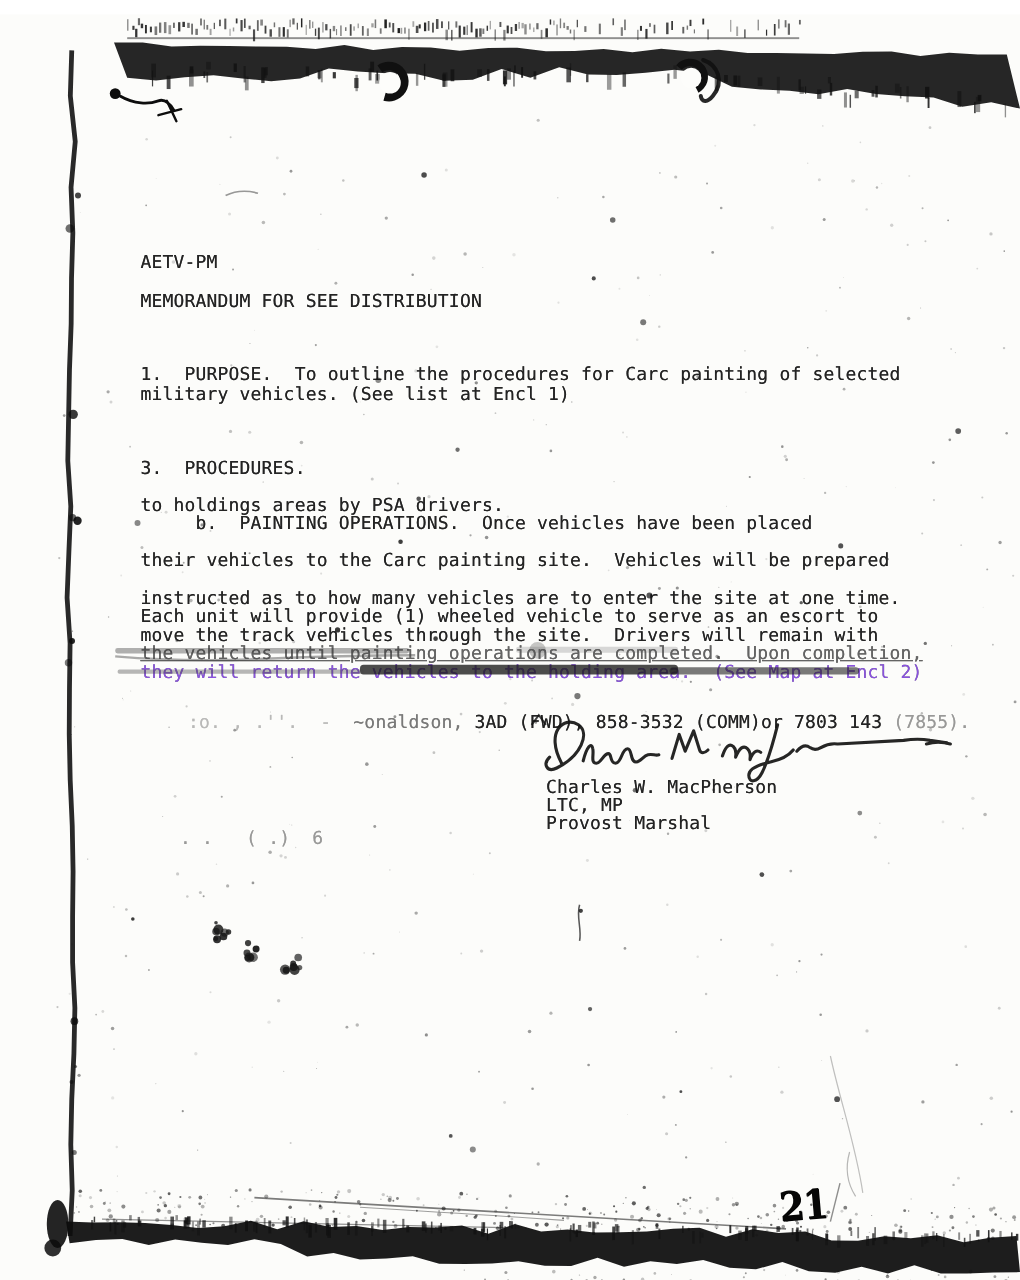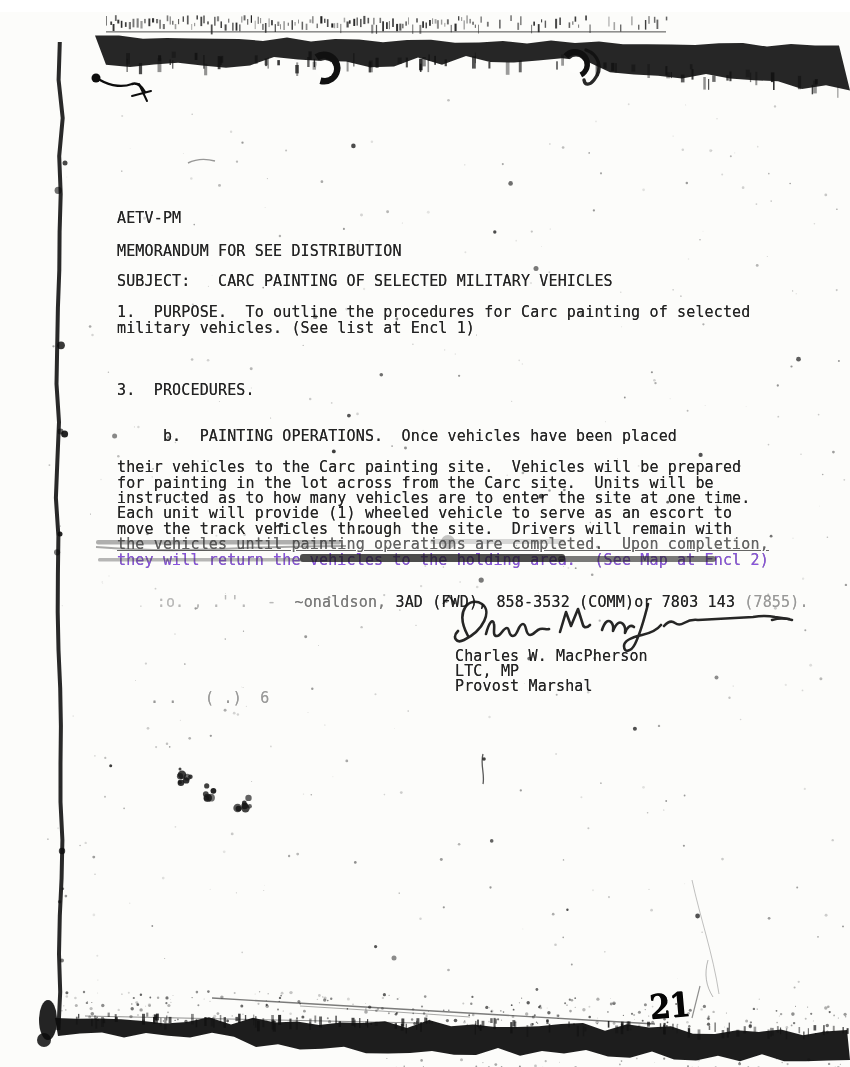--- a/index.html
+++ b/index.html
@@ -31,28 +31,27 @@
   #noise{position:absolute;left:0;top:0;width:850px;height:1067px;z-index:3;pointer-events:none;}
   .txt{z-index:1;}
 </style>
 </head>
 <body>
 
 <div class="page">
 
   <div class="ln txt" style="top:199px">AETV-PM</div>
   <div class="ln txt" style="top:232px">MEMORANDUM FOR SEE DISTRIBUTION</div>
-  <div class="ln txt" style="top:262px">SUBJECT:   CARC PAINTING OF SELECTED MILITARY VEHICLES</div>
 
   <div class="ln txt" style="top:293px">1.  PURPOSE.  To outline the procedures for Carc painting of selected</div>
   <div class="ln txt" style="top:309px">military vehicles. (See list at Encl 1)</div>
   <div class="ln txt" style="top:371px">3.  PROCEDURES.</div>
+  <div class="ln txt" style="top:402px">to holdings areas by PSA drivers.</div>
   <div class="ln txt" style="top:417px">     b.  PAINTING OPERATIONS.  Once vehicles have been placed</div>
   <div class="ln txt" style="top:448px">their vehicles to the Carc painting site.  Vehicles will be prepared</div>
-  <div class="ln txt" style="top:464px">for painting in the lot across from the Carc site.  Units will be</div>
   <div class="ln txt" style="top:479px">instructed as to how many vehicles are to enter the site at one time.</div>
   <div class="ln txt" style="top:494px">Each unit will provide (1) wheeled vehicle to serve as an escort to</div>
   <div class="ln txt" style="top:510px">move the track vehicles through the site.  Drivers will remain with</div>
   <div class="ln txt degraded" style="top:525px">the vehicles until painting operations are completed.  Upon completion,</div>
   <div class="ln txt degraded2" style="top:541px">they will return the vehicles to the holding area.  (See Map at Encl 2)</div>
 
   <div class="ln txt" style="left:120px;top:568px">
     <span class="f1">:o. , .''.  -  </span><span class="f2">~onaldson,</span><span> 3AD (FWD), 858-3532 (COMM)or 7803 143 </span><span class="f3">(7855).</span>
   </div>
 

